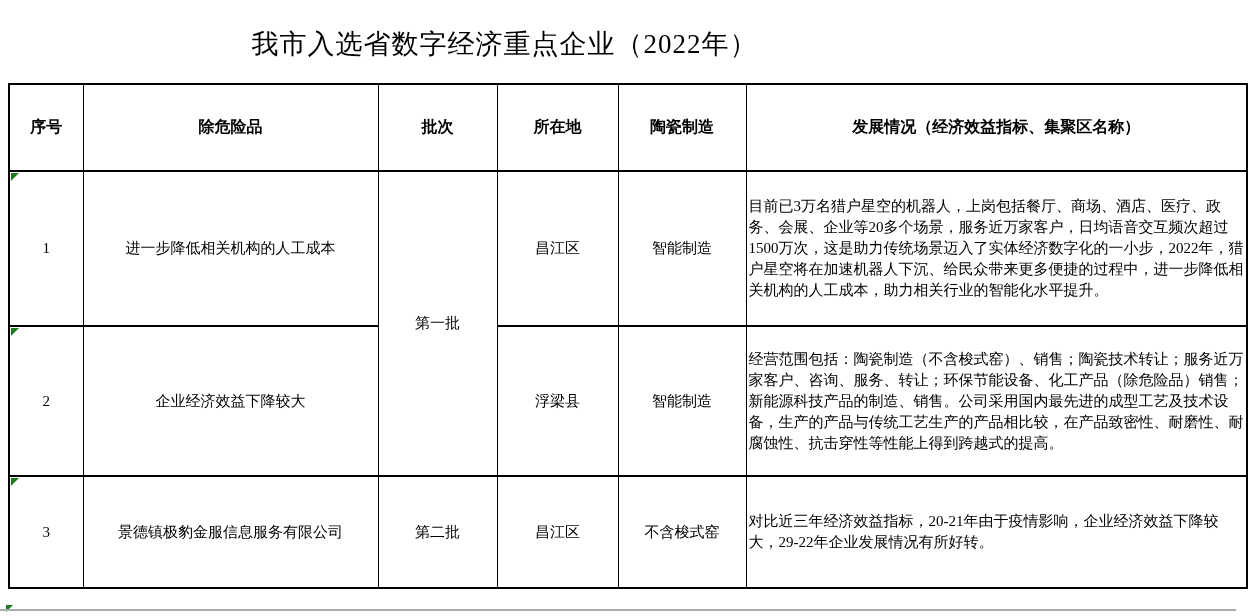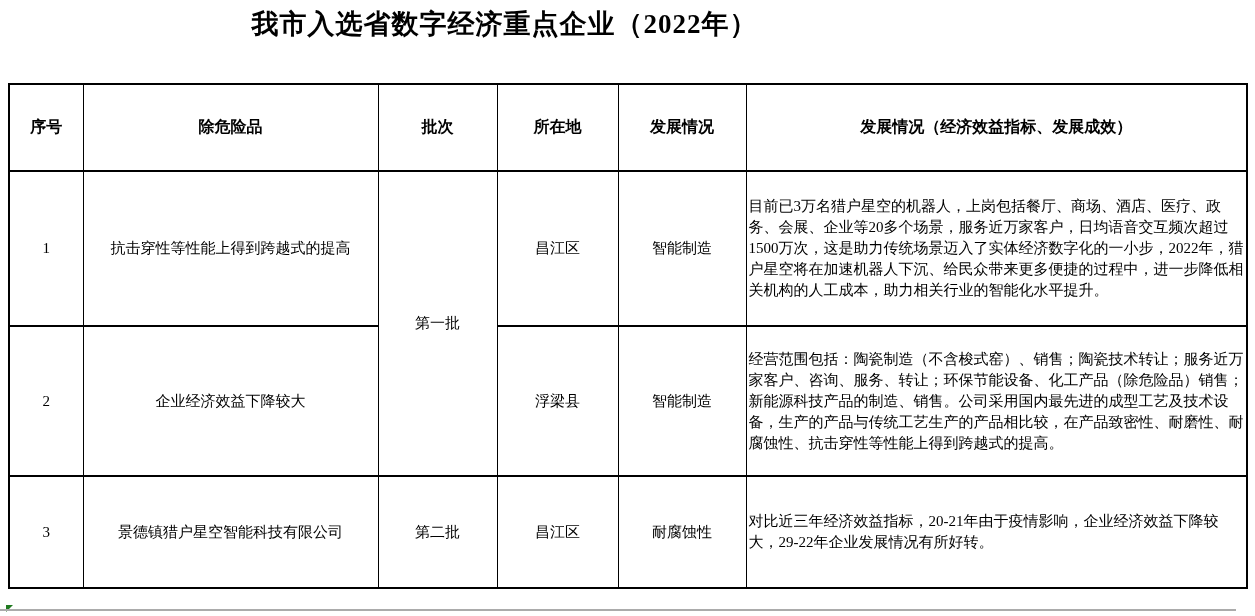--- a/index.html
+++ b/index.html
@@ -4,40 +4,40 @@
 <style>
   :root { --ink:#000; --green:#1f7a1f; }
   * { box-sizing:border-box; }
   html,body { margin:0; padding:0; }
   body {
     width:1255px; height:616px; position:relative; overflow:hidden;
     background:#ffffff; color:var(--ink);
     font-family:"Liberation Serif","DejaVu Serif",serif;
   }
   .page-title {
-    position:absolute; top:6px; left:0; width:1009px;
-    text-align:center; font-size:27px; font-weight:bold; letter-spacing:1px;
+    position:absolute; top:26px; left:0; width:1009px;
+    text-align:center; font-size:27px; font-weight:normal; letter-spacing:1px;
   }
   table.main {
     position:absolute; left:8px; top:83px; width:1238px;
     table-layout:fixed; border-collapse:collapse;
     border:2px solid var(--ink);
   }
   th, td {
     border-left:1px solid var(--ink); border-right:1px solid var(--ink);
     border-top:2px solid var(--ink); border-bottom:2px solid var(--ink);
     vertical-align:middle; text-align:center;
     padding:2px 3px; overflow:hidden;
   }
   thead tr { height:87px; }
   tr.r1 { height:155px; }
   tr.r2 { height:150px; }
   tr.r3 { height:112px; }
   th { font-size:16px; font-weight:bold; }
-  td { font-size:15px;border-radius:19px; }
+  td { font-size:15px; }
   td.dev {
     text-align:left; vertical-align:middle;
     font-size:15px; line-height:21px; padding:2px 2px;
   }
   td.no { position:relative; }
   .err-tri {
     position:absolute; top:1px; left:1px; width:8px; height:8px;
     background:var(--green);
     clip-path:polygon(0 0, 100% 0, 0 100%);
   }
@@ -66,55 +66,55 @@
       <col style="width:121px">
       <col style="width:128px">
       <col style="width:501px">
     </colgroup>
     <thead>
       <tr class="header-row">
         <th>序号</th>
         <th>除危险品</th>
         <th>批次</th>
         <th>所在地</th>
-        <th>发展情况</th>
-        <th>发展情况（经济效益指标、发展成效）</th>
+        <th>陶瓷制造</th>
+        <th>发展情况（经济效益指标、集聚区名称）</th>
       </tr>
     </thead>
     <tbody>
       <tr class="r1">
         <td class="no">
           <span class="err-tri"></span>
           <span>1</span>
         </td>
-        <td>抗击穿性等性能上得到跨越式的提高</td>
+        <td>进一步降低相关机构的人工成本</td>
         <td rowspan="2">第一批</td>
         <td>昌江区</td>
         <td>智能制造</td>
         <td class="dev">目前已3万名猎户星空的机器人，上岗包括餐厅、商场、酒店、医疗、政务、会展、企业等20多个场景，服务近万家客户，日均语音交互频次超过1500万次，这是助力传统场景迈入了实体经济数字化的一小步，2022年，猎户星空将在加速机器人下沉、给民众带来更多便捷的过程中，进一步降低相关机构的人工成本，助力相关行业的智能化水平提升。</td>
       </tr>
       <tr class="r2">
         <td class="no">
           <span class="err-tri"></span>
           <span>2</span>
         </td>
         <td>企业经济效益下降较大</td>
         <td>浮梁县</td>
         <td>智能制造</td>
         <td class="dev">经营范围包括：陶瓷制造（不含梭式窑）、销售；陶瓷技术转让；服务近万家客户、咨询、服务、转让；环保节能设备、化工产品（除危险品）销售；新能源科技产品的制造、销售。公司采用国内最先进的成型工艺及技术设备，生产的产品与传统工艺生产的产品相比较，在产品致密性、耐磨性、耐腐蚀性、抗击穿性等性能上得到跨越式的提高。</td>
       </tr>
       <tr class="r3">
         <td class="no">
           <span class="err-tri"></span>
           <span>3</span>
         </td>
-        <td>景德镇猎户星空智能科技有限公司</td>
+        <td>景德镇极豹金服信息服务有限公司</td>
         <td>第二批</td>
         <td>昌江区</td>
-        <td>耐腐蚀性</td>
+        <td>不含梭式窑</td>
         <td class="dev">对比近三年经济效益指标，20-21年由于疫情影响，企业经济效益下降较大，29-22年企业发展情况有所好转。</td>
       </tr>
     </tbody>
   </table>
 
   <div class="cut-row-indicator"></div>
   <div class="faint-line"></div>
 
 </div>
 

